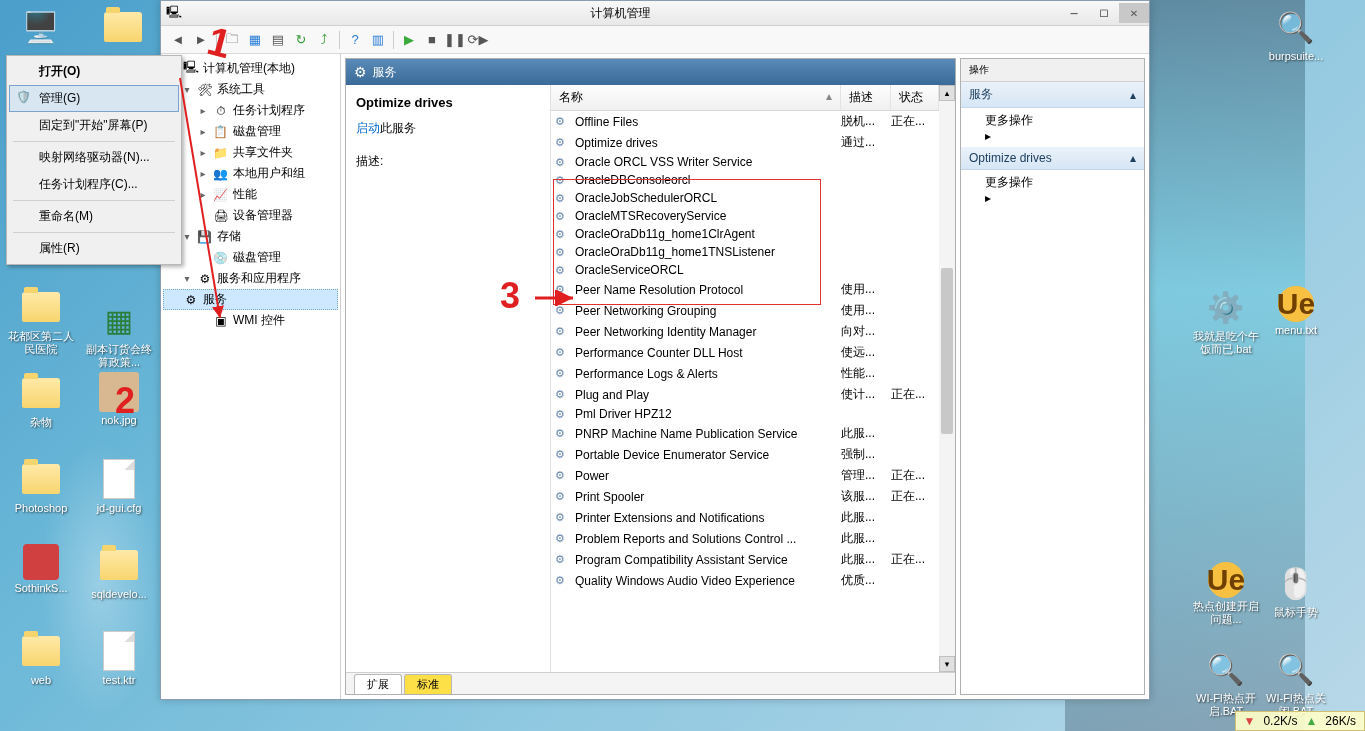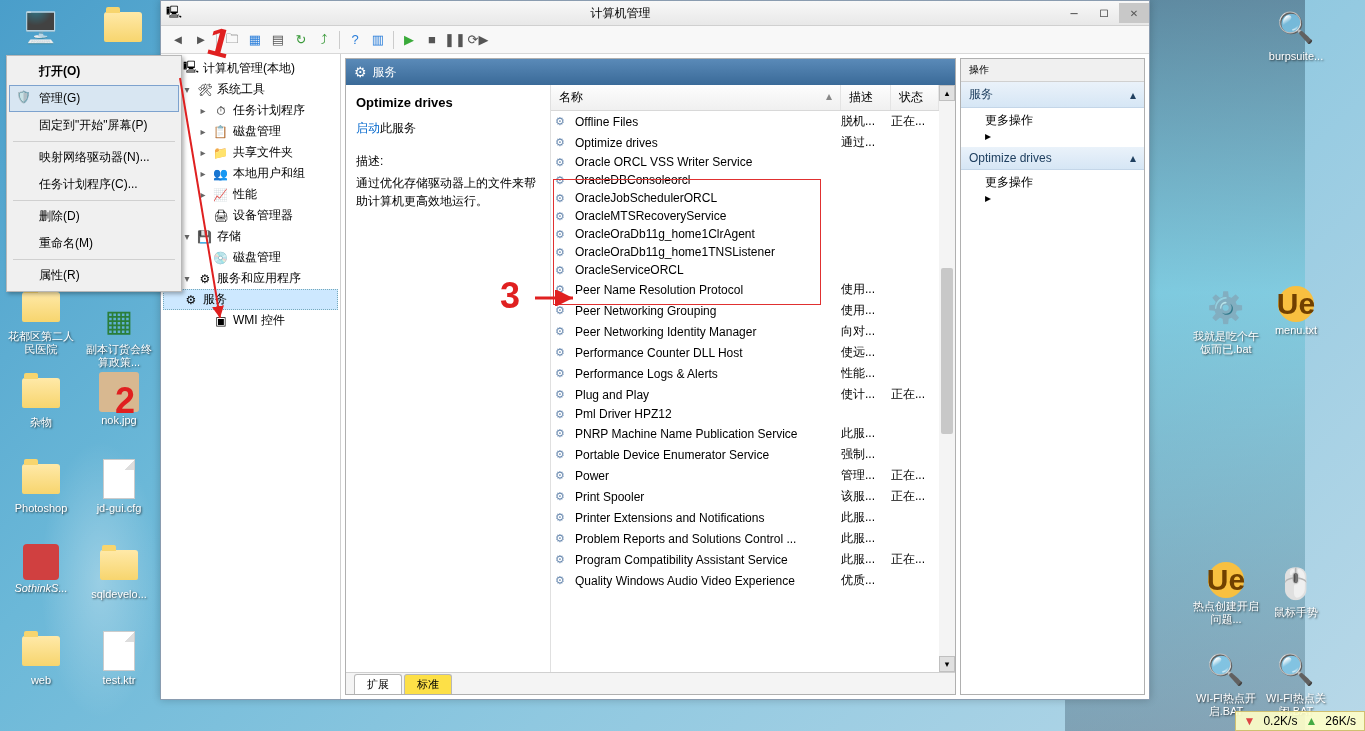--- a/index.html
+++ b/index.html
@@ -145,21 +145,21 @@
       <div class="folder-ico"></div>
     </div>
     <div class="di-label">Photoshop</div>
   </div>
 <div class="desktop-icon" style="left:84px; top:458px;">
     <div class="di-img">
       <div class="file-ico"></div>
     </div>
     <div class="di-label">jd-gui.cfg</div>
   </div>
-<div class="desktop-icon" style="left:6px; top:544px;font-style:italic;">
+<div class="desktop-icon" style="left:6px; top:544px;">
     <div class="di-img" style="background:#d04040;width:36px;height:36px;border-radius:4px;"></div>
     <div class="di-label">SothinkS...</div>
   </div>
 <div class="desktop-icon" style="left:84px; top:544px;">
     <div class="di-img">
       <div class="folder-ico"></div>
     </div>
     <div class="di-label">sqldevelo...</div>
   </div>
 <div class="desktop-icon" style="left:6px; top:630px;">
@@ -205,21 +205,20 @@
   </div>
 
 <div class="context-menu">
   <div class="cm-item bold">打开(O)</div>
   <div class="cm-item hover"><span class="cm-ico">🛡️</span><span>管理(G)</span></div>
   <div class="cm-item">固定到"开始"屏幕(P)</div>
   <div class="cm-sep"></div>
   <div class="cm-item">映射网络驱动器(N)...</div>
   <div class="cm-item">任务计划程序(C)...</div>
   <div class="cm-sep"></div>
-  <div class="cm-item">删除(D)</div>
   <div class="cm-item">重命名(M)</div>
   <div class="cm-sep"></div>
   <div class="cm-item">属性(R)</div>
 </div>
 
 <div class="window">
   <div class="titlebar">
     <div class="tb-icons">
         <span>🖳</span>
       </div>
@@ -321,21 +320,20 @@
     <div class="center-panel">
       <div class="center-header">
         <span class="gear">⚙</span>
         <span>服务</span>
       </div>
       <div class="center-body">
         <div class="desc-col">
           <h3>Optimize drives</h3>
           <div><a href="#">启动</a><span>此服务</span></div>
           <div class="desc-label">描述:</div>
-          <div class="desc-text">通过优化存储驱动器上的文件来帮助计算机更高效地运行。</div>
         </div>
         <div class="list-col" id="services-list">
           <div class="list-header">
             <div class="lh-cell lh-name"><span>名称</span> <span style="float:right;color:#888;">▴</span></div>
             <div class="lh-cell lh-desc">描述</div>
             <div class="lh-cell lh-state">状态</div>
           </div>
           <div id="service-rows">
               <div class="list-row">
                 <span class="gear-ico">⚙</span>

